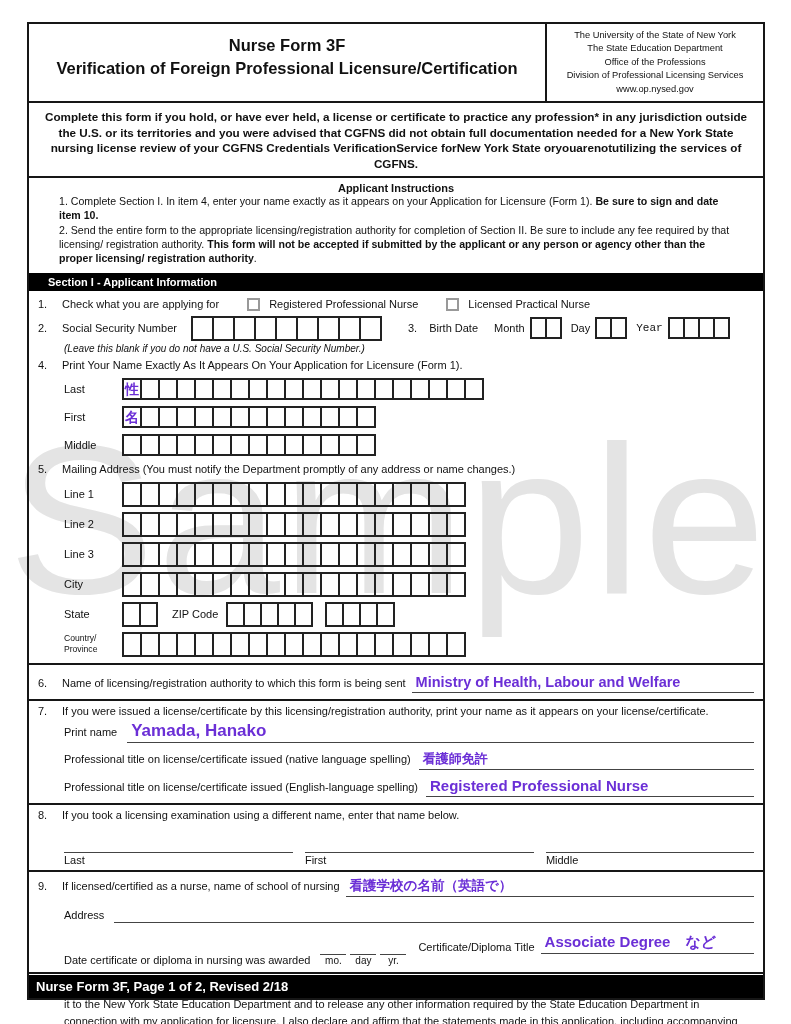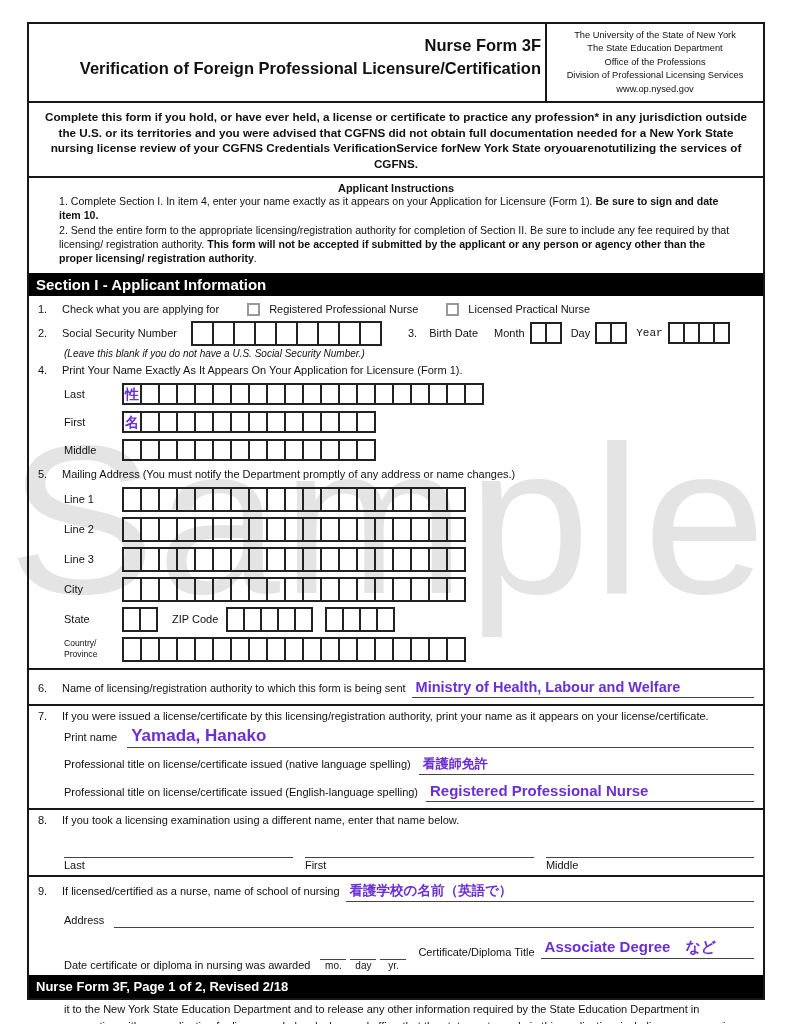--- a/index.html
+++ b/index.html
@@ -4,31 +4,31 @@
 <style>
   * { margin:0; padding:0; box-sizing:border-box; }
   body { font-family:"Liberation Sans","DejaVu Sans",sans-serif; background:#fff; }
   .page { position:relative; width:791px; height:1024px; background:#fff; overflow:hidden; }
   .watermark { position:absolute; left:8px; top:398px; font-size:212px; color:#e4e4e4;
                letter-spacing:2px; z-index:0; white-space:nowrap; transform:scaleX(1.04);
                transform-origin:left; font-weight:400; }
   .form { position:absolute; left:27px; top:22px; width:738px; height:978px;
           border:2px solid #161616; z-index:1; color:#111; }
   .hdr { display:flex; }
-  .hdr-title { flex:1; text-align:right; font-weight:bold; font-size:16.5px;
+  .hdr-title { flex:1; text-align:center; font-weight:bold; font-size:16.5px;
                line-height:1.4; padding:10px 4px 8px; }
   .hdr-agency { width:218px; border-left:2px solid #161616; text-align:center;
                 font-size:9.3px; line-height:1.45; padding:5px 4px; }
   .notice { border-top:2px solid #161616; text-align:center; padding:6px 12px 5px; }
   .notice-bold { font-weight:bold; font-size:11.7px; line-height:1.32; }
   .notice-foot { font-size:10.3px; margin-top:1px; }
   .instr { border-top:2px solid #161616; padding:4px 30px 7px; }
   .instr-head { text-align:center; font-weight:bold; font-size:11px; }
   .instr-item { font-size:10.6px; line-height:1.35; }
-  .secbar { background:#000; color:#fff; font-weight:bold; font-size:15px; padding:3px 7px; }
+  .secbar { background:#000; color:#fff; font-weight:bold; font-size:11px; padding:3px 19px; }
   .items15 { padding:5px 9px 6px; }
   .row { display:flex; align-items:center; }
   .num { width:24px; font-size:11px; flex:none; }
   .lbl { font-size:11px; }
   .chk { width:13px; height:13px; border:2px solid #999; flex:none; background:transparent; }
   .boxes { display:flex; padding-left:2px; }
   .cell { width:20px; height:22px; border:2px solid #222; margin-left:-2px; flex:none;
           background:transparent; text-align:center; }
   .cellfill { color:#6b2fd6; font-weight:bold; font-size:14px; line-height:19px; }
   .ssn .cell { width:23px; height:25px; }

